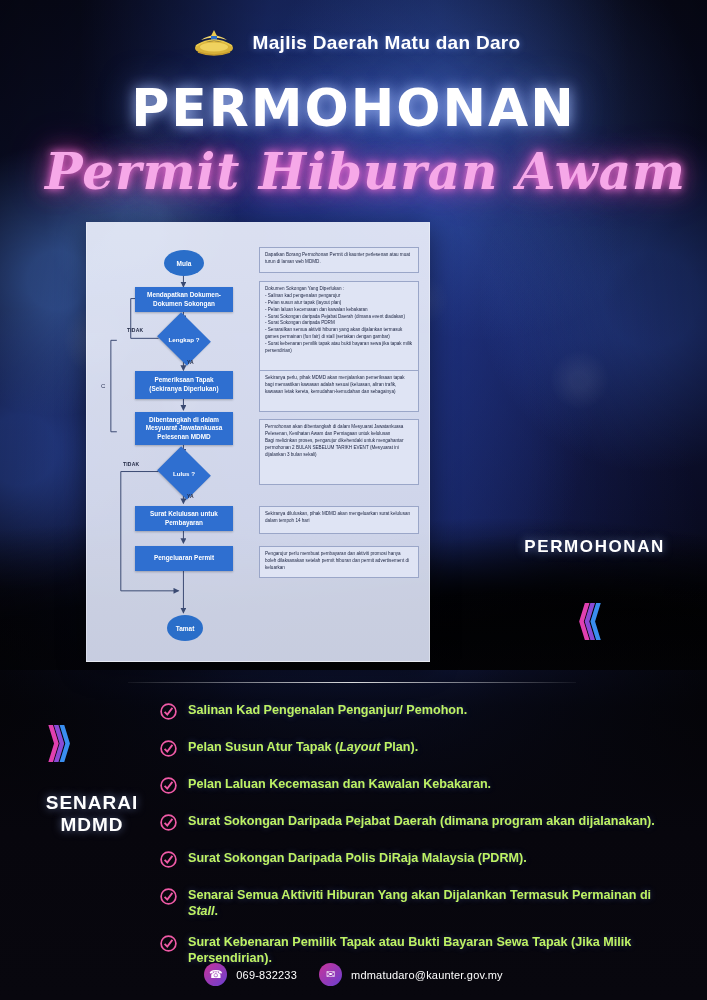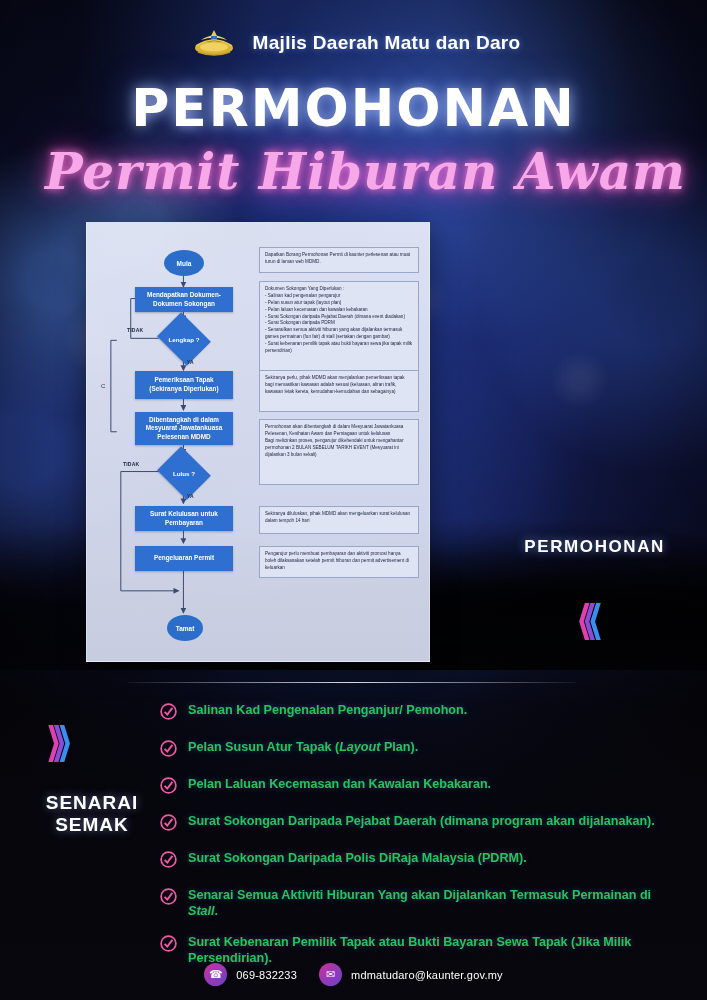--- a/index.html
+++ b/index.html
@@ -136,21 +136,21 @@
   }
   .chev-right{ position:absolute; left:46px; top:722px; display:flex; }
   .chev-right span{ font-size:40px; font-weight:bold; line-height:1; }
 
   .checklist{
     position:absolute; left:160px; top:702px; width:510px;
   }
   .check-item{ display:flex; align-items:flex-start; gap:11px; margin-bottom:15px; }
   .check-icon{ flex:0 0 auto; margin-top:1px; }
   .check-text{
-    color:#22c55e; font-size:12.6px; font-weight:bold; line-height:1.28;
+    color:#bef264; font-size:12.6px; font-weight:bold; line-height:1.28;
     text-shadow:0 0 6px rgba(120,150,255,0.35);
   }
   .check-text i{ font-style:italic; }
 
   
   .footer{
     position:absolute; left:0; right:0; bottom:14px;
     display:flex; align-items:center; justify-content:center; gap:22px;
   }
   .f-item{ display:flex; align-items:center; gap:9px; }
@@ -286,21 +286,21 @@
 
   <div class="divider"></div>
 
   <div class="chev-right">
     <span style="color:#e040b0">⟩</span>
     <span style="color:#8a4bd6; margin-left:-10px">⟩</span>
     <span style="color:#3a8ef0; margin-left:-10px">⟩</span>
   </div>
   <div class="senarai-label">
     <div>SENARAI</div>
-    <div>SEMAK</div>
+    <div>MDMD</div>
   </div>
 
   <div class="checklist">
     <div class="check-item">
       <span class="check-icon">
         <svg width="17" height="17" viewBox="0 0 17 17">
             <circle cx="8.5" cy="8.5" r="7.4" fill="none" stroke="#ef5aa6" stroke-width="1.7"></circle>
             <path d="M4.6 8.8 L7.3 11.6 L12.4 4.9" fill="none" stroke="#ef5aa6" stroke-width="1.9"></path>
           </svg>
       </span>

